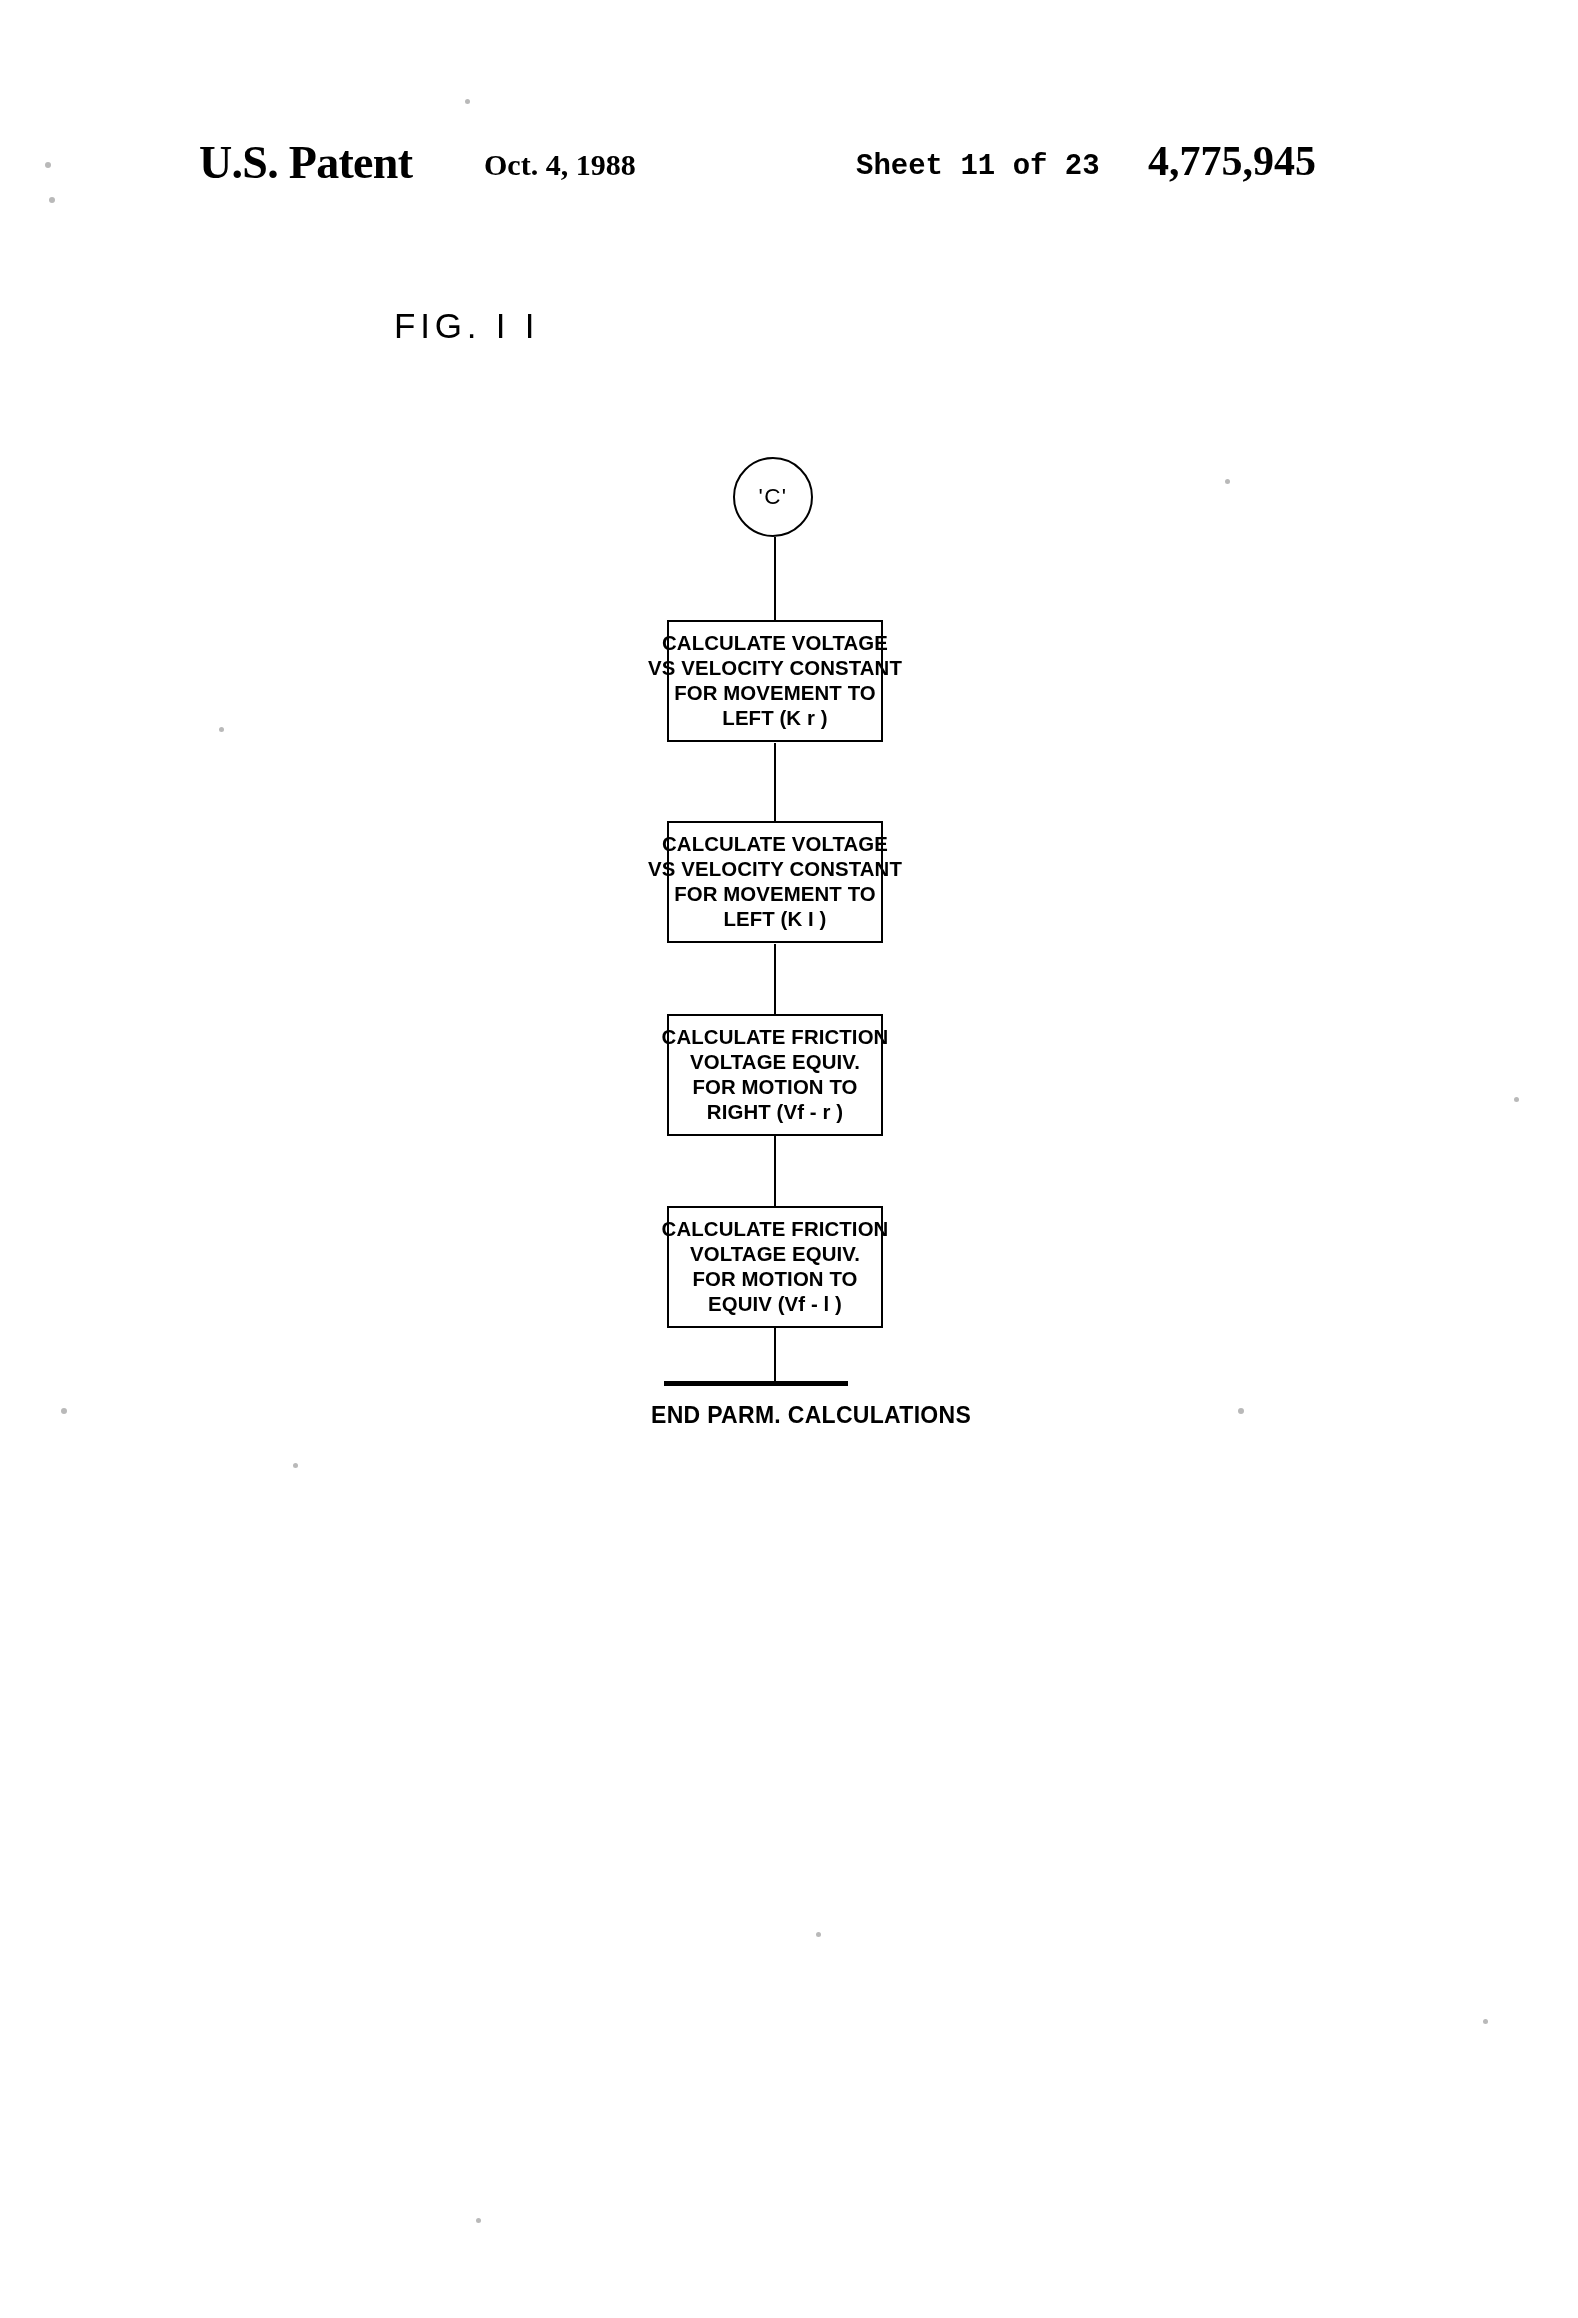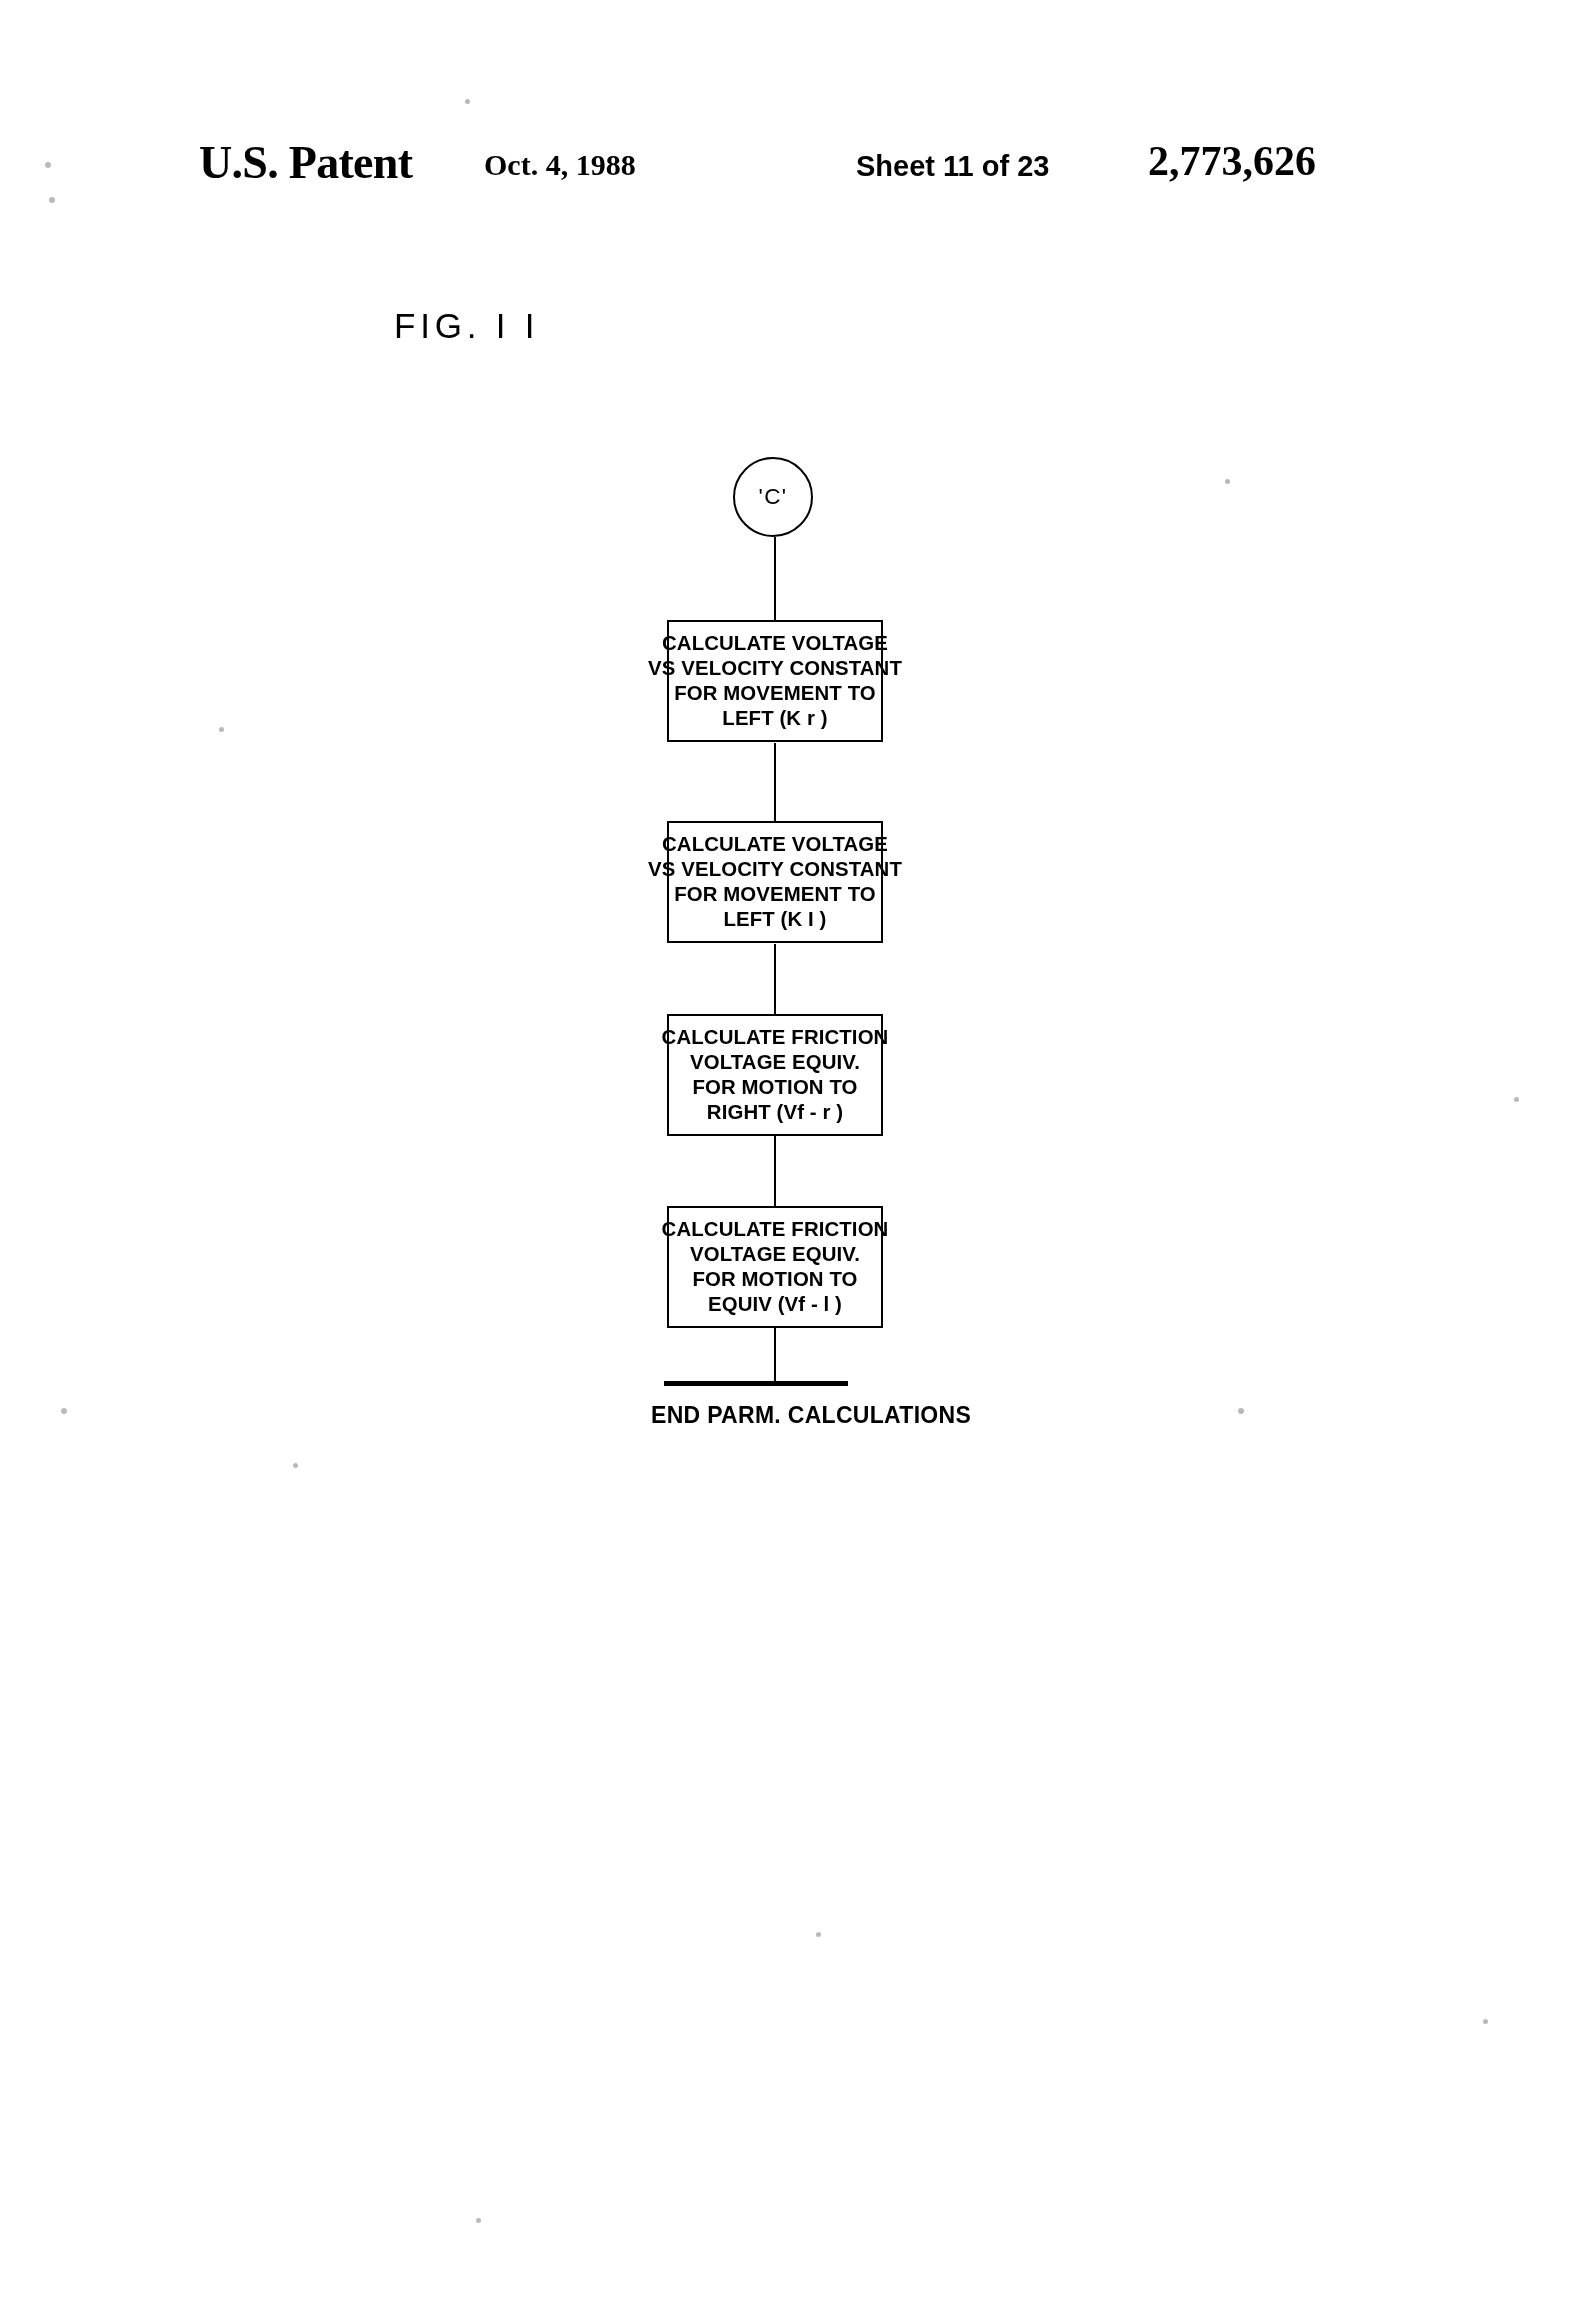--- a/index.html
+++ b/index.html
@@ -41,21 +41,21 @@
     top: 12.2px;
     font-family: "Liberation Serif", serif;
     font-weight: bold;
     font-size: 30px;
     white-space: nowrap;
   }
   .hdr-sheet {
     position: absolute;
     left: 856px;
     top: 13.6px;
-    font-family: Liberation Sans, sans-serif;
+    font-family: Liberation Mono, monospace;
     font-weight: bold;
     font-size: 29px;
     white-space: nowrap;
   }
   .hdr-patno {
     position: absolute;
     left: 1148px;
     top: 1.4px;
     font-family: "Liberation Serif", serif;
     font-weight: bold;
@@ -156,21 +156,21 @@
     border-radius: 50%;
   }
 </style>
 </head>
 <body>
 
 <div class="header">
   <div class="hdr-office">U.S. Patent</div>
   <div class="hdr-date">Oct. 4, 1988</div>
   <div class="hdr-sheet">Sheet 11 of 23</div>
-  <div class="hdr-patno">2,773,626</div>
+  <div class="hdr-patno">4,775,945</div>
 </div>
 
 <div class="fig-label">FIG.  I I</div>
 
 <div class="flow">
 
   <div class="connector-circle">
     <span>'C'</span>
   </div>
 

